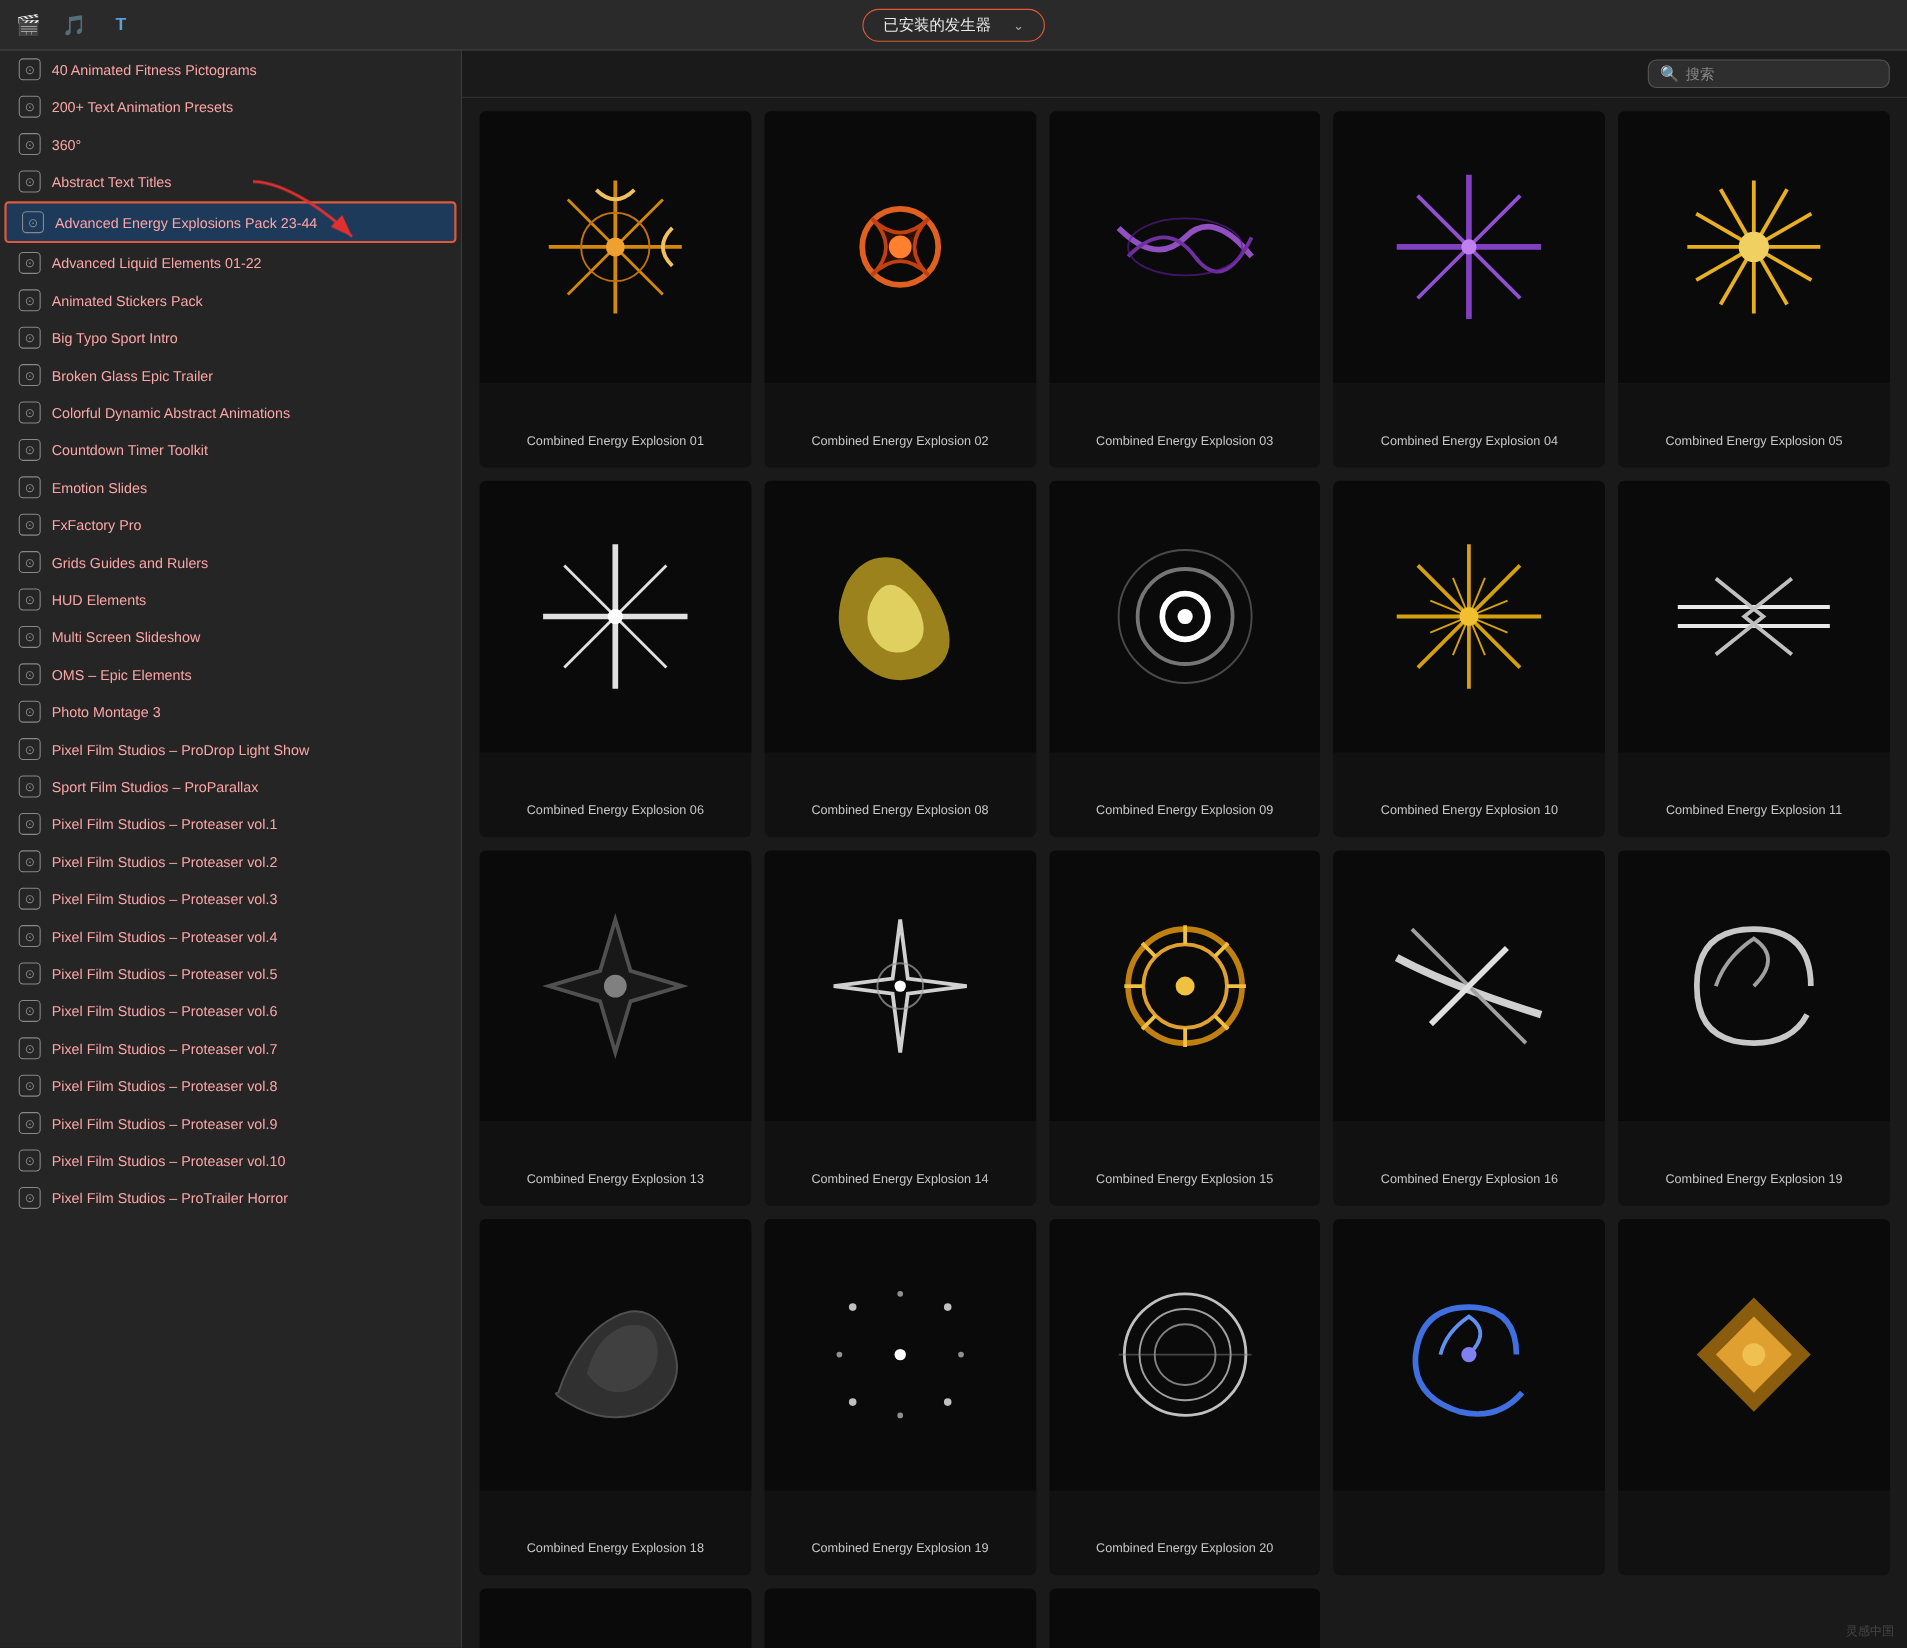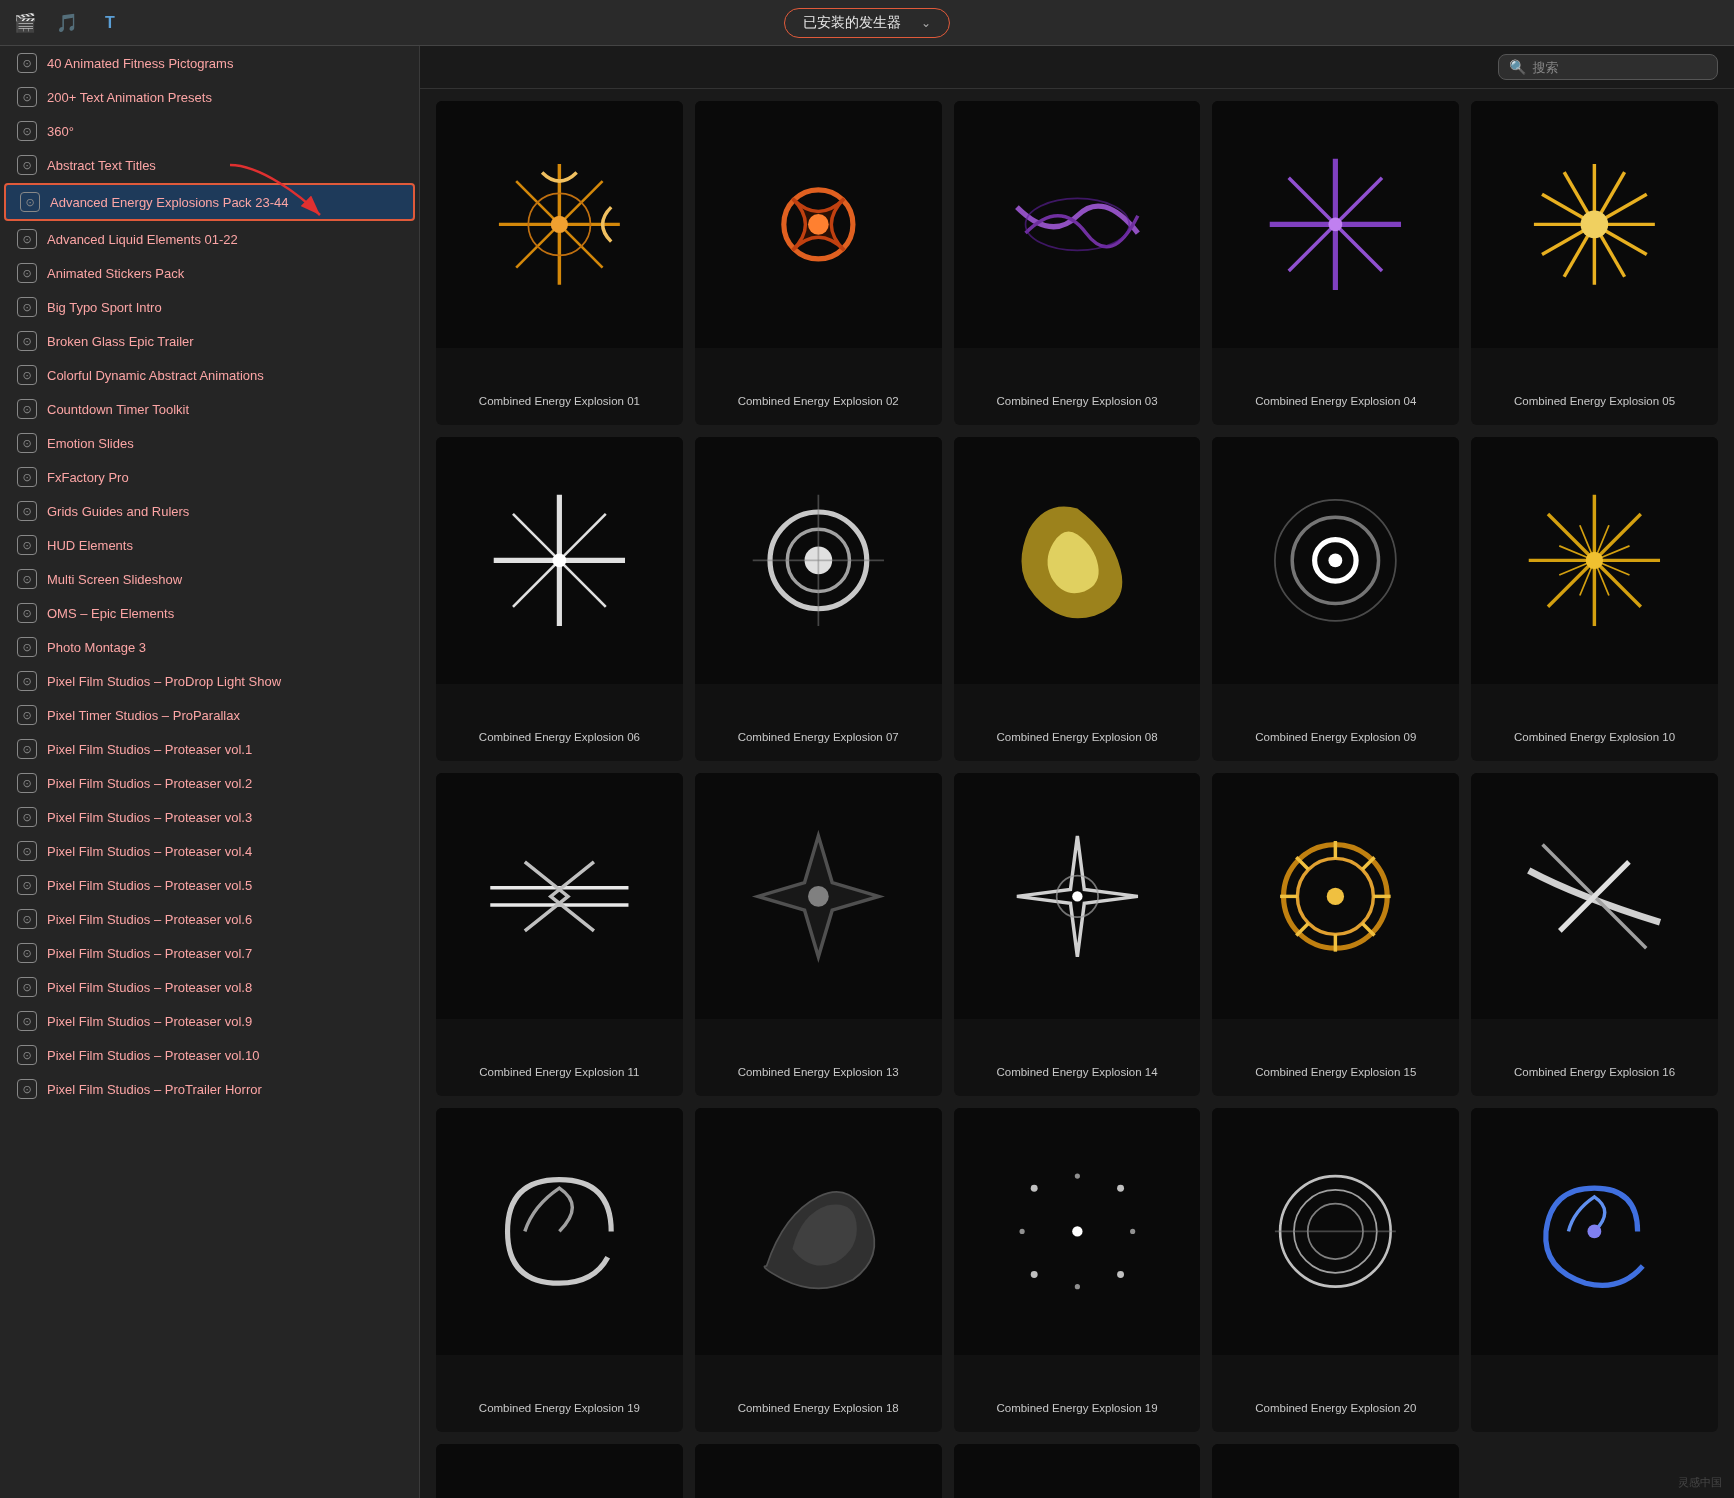--- a/index.html
+++ b/index.html
@@ -298,21 +298,21 @@
       <div class="sidebar-item">
     <div class="sidebar-icon">⊙</div>
     <span class="sidebar-label">Photo Montage 3</span>
   </div>
       <div class="sidebar-item">
     <div class="sidebar-icon">⊙</div>
     <span class="sidebar-label">Pixel Film Studios – ProDrop Light Show</span>
   </div>
       <div class="sidebar-item">
     <div class="sidebar-icon">⊙</div>
-    <span class="sidebar-label">Pixel Timer Studios – ProParallax</span>
+    <span class="sidebar-label">Sport Film Studios – ProParallax</span>
   </div>
       <div class="sidebar-item">
     <div class="sidebar-icon">⊙</div>
     <span class="sidebar-label">Pixel Film Studios – Proteaser vol.1</span>
   </div>
       <div class="sidebar-item">
     <div class="sidebar-icon">⊙</div>
     <span class="sidebar-label">Pixel Film Studios – Proteaser vol.2</span>
   </div>
       <div class="sidebar-item">
@@ -451,34 +451,20 @@
                   <line x1="0" y1="0" x2="-26.870057685088803" y2="26.870057685088806" stroke="#e0e0e0" stroke-width="1.5"></line>
                   <line x1="0" y1="0" x2="-38" y2="4.653657836759942e-15" stroke="#e0e0e0" stroke-width="3"></line>
                   <line x1="0" y1="0" x2="-26.870057685088813" y2="-26.870057685088803" stroke="#e0e0e0" stroke-width="1.5"></line>
                   <line x1="0" y1="0" x2="-6.980486755139913e-15" y2="-38" stroke="#e0e0e0" stroke-width="3"></line>
                   <line x1="0" y1="0" x2="26.8700576850888" y2="-26.870057685088813" stroke="#e0e0e0" stroke-width="1.5"></line>
       <circle cx="0" cy="0" r="4" fill="white"></circle>
     </g>
               </svg>
             </div>
             <div class="item-label">Combined Energy Explosion 06</div>
-          </div>
-          <div class="grid-item">
-            <div class="thumb">
-              <svg viewBox="0 0 100 100">
-                <g transform="translate(50,50)">
-      <circle cx="0" cy="0" r="28" fill="none" stroke="#c8c8c8" stroke-width="3"></circle>
-      <circle cx="0" cy="0" r="18" fill="none" stroke="#a0a0a0" stroke-width="2"></circle>
-      <circle cx="0" cy="0" r="8" fill="#e0e0e0"></circle>
-      <line x1="-38" y1="0" x2="38" y2="0" stroke="#808080" stroke-width="1" opacity="0.5"></line>
-      <line x1="0" y1="-38" x2="0" y2="38" stroke="#808080" stroke-width="1" opacity="0.5"></line>
-    </g>
-              </svg>
-            </div>
-            <div class="item-label">Combined Energy Explosion 07</div>
           </div>
           <div class="grid-item">
             <div class="thumb">
               <svg viewBox="0 0 100 100">
                 <g transform="translate(50,50)">
       <path d="M0,-30 Q20,-15 25,5 Q30,25 10,32 Q-10,38 -25,20 Q-38,5 -28,-18 Q-18,-35 0,-30Z" fill="#c0a020" opacity="0.8"></path>
       <path d="M0,-15 Q10,-8 12,3 Q14,14 4,18 Q-8,22 -15,10 Q-20,0 -14,-10 Q-8,-20 0,-15Z" fill="#e0d060"></path>
     </g>
               </svg>
             </div>

